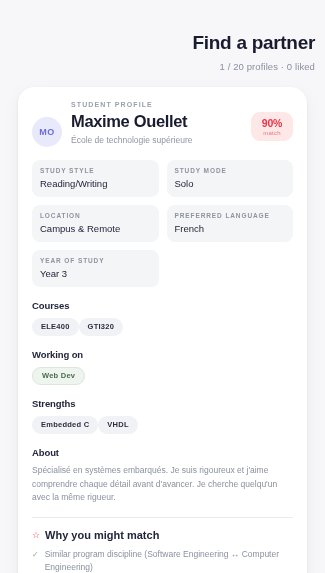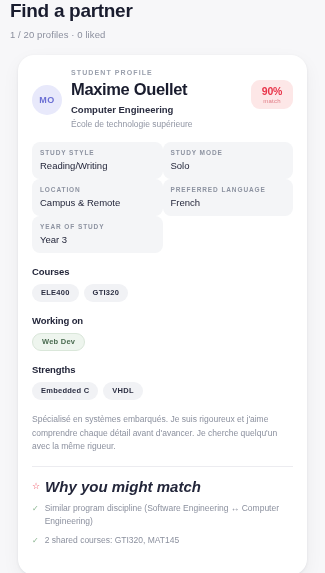--- a/index.html
+++ b/index.html
@@ -12,22 +12,22 @@
 
   body {
     background: #f7f7f9;
     font-family: "Liberation Sans", sans-serif;
     color: #1f2233;
     -webkit-font-smoothing: antialiased;
   }
 
   
   .page-head {
-    padding: 0 10px 10px;
-    text-align: left;
+    padding: 32px 10px 10px;
+    text-align: right;
   }
   .page-title {
     font-size: 19px;
     font-weight: bold;
     letter-spacing: -0.3px;
     color: #191c2e;
     line-height: 1.2;
   }
   .page-sub {
     margin-top: 6px;
@@ -115,21 +115,21 @@
     font-size: 6px;
     color: #e07a84;
     letter-spacing: 0.2px;
   }
 
   
   .info-grid {
     margin-top: 13px;
     display: grid;
     grid-template-columns: 1fr 1fr;
-    gap: 0;
+    gap: 8px;
   }
   .info-cell {
     background: #f4f5f7;
     border-radius: 8px;
     padding: 7px 8px 8px;
     min-height: 34px;
   }
   .info-k {
     font-size: 6.5px;
     font-weight: bold;
@@ -148,21 +148,20 @@
   .sec-title {
     font-size: 9.5px;
     font-weight: bold;
     color: #23263a;
     letter-spacing: -0.1px;
   }
   .chips {
     margin-top: 7px;
     display: flex;
     flex-wrap: wrap;
-    gap: 5px;
   }
   .chip {
     background: #f1f2f5;
     border-radius: 999px;
     padding: 4px 9px 5px;
     font-size: 7.5px;
     font-weight: bold;
     letter-spacing: 0.25px;
     color: #2b2e42;
     white-space: nowrap;
@@ -193,24 +192,23 @@
     display: flex;
     align-items: center;
     gap: 5px;
   }
   .star-icon {
     font-size: 9px;
     color: #ef4a5c;
     line-height: 1;
   }
   .match-head-title {
-    font-size: 15px;
+    font-size: 11px;
     font-weight: bold;
     color: #23263a;
-    font-style: italic;
   }
   .reasons { margin-top: 7px; }
   .reason {
     display: flex;
     gap: 6px;
     margin-bottom: 6px;
     font-size: 8.5px;
     line-height: 1.55;
     color: #8b909e;
   }
@@ -229,21 +227,20 @@
   <div class="page-sub">1 / 20 profiles · 0 liked</div>
 </div>
 
 <div class="card">
 
   <div class="prof-head">
     <div class="avatar">MO</div>
     <div class="prof-main">
       <div class="eyebrow">STUDENT PROFILE</div>
       <div class="prof-name">Maxime Ouellet</div>
-      <div class="prof-program">Computer Engineering</div>
       <div class="prof-school">École de technologie supérieure</div>
     </div>
     <div class="match-badge">
       <div class="match-pct">90%</div>
       <div class="match-label">match</div>
     </div>
   </div>
 
   <div class="info-grid">
     <div class="info-cell">
@@ -285,20 +282,21 @@
 
   <div class="sec">
     <div class="sec-title">Strengths</div>
     <div class="chips">
       <span class="chip">Embedded C</span>
       <span class="chip">VHDL</span>
     </div>
   </div>
 
   <div class="sec">
+    <div class="sec-title">About</div>
     <div class="about-body">Spécialisé en systèmes embarqués. Je suis rigoureux et j'aime comprendre chaque détail avant d'avancer. Je cherche quelqu'un avec la même rigueur.</div>
   </div>
 
   <div class="divider"></div>
 
   <div class="match-head">
     <span class="star-icon">☆</span>
     <span class="match-head-title">Why you might match</span>
   </div>
 

